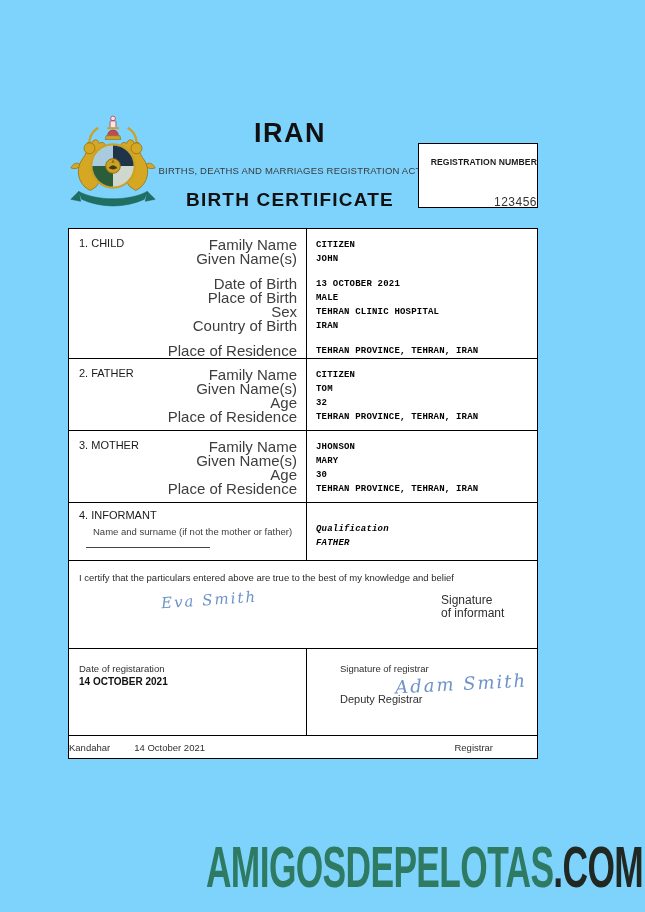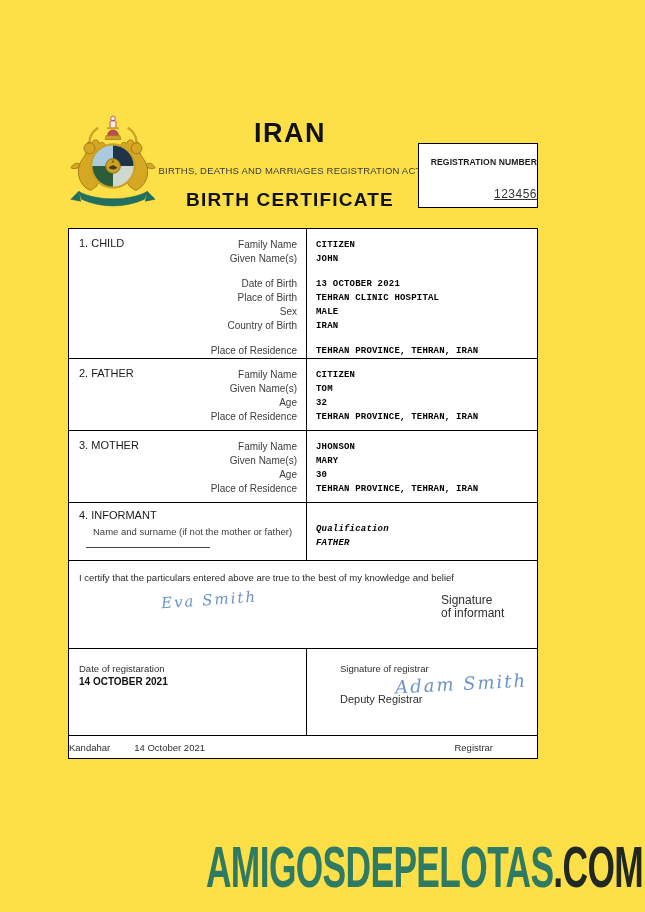--- a/index.html
+++ b/index.html
@@ -1,43 +1,43 @@
 <!DOCTYPE html>
 <html><head>
 <meta charset="utf-8">
 <style>
   * { margin:0; padding:0; box-sizing:border-box; }
   html,body { background:#ffffff; }
   body {
     width:645px; height:912px; position:relative; overflow:hidden;
     font-family:"Liberation Sans", sans-serif; color:#2f2f2f;
   }
-  .sheet { position:absolute; inset:0; background:#fde047; }
+  .sheet { position:absolute; inset:0; background:#7dd3fc; }
 
   
   .emblem { position:absolute; left:64px; top:113px; width:98px; height:102px; }
   .head-center { position:absolute; left:130px; top:118px; width:320px; text-align:center; }
   .country-title { font-size:27px; font-weight:bold; letter-spacing:1.5px; color:#111; }
   .act-line { margin-top:16px; font-size:9.5px; color:#3a3a3a; letter-spacing:.2px; }
   .doc-title { margin-top:13px; font-size:19px; font-weight:bold; letter-spacing:1.2px; color:#111; }
   .regbox {
     position:absolute; left:418px; top:143px; width:120px; height:65px;
     border:1.6px solid #000; text-align:right; background:#fff;
   }
   .regbox .reg-label { margin-top:13px; font-size:8.6px; font-weight:bold; color:#1a1a1a; letter-spacing:.1px; }
-  .regbox .reg-number { margin-top:20px; font-size:12px; color:#333; letter-spacing:.5px;text-decoration:underline; }
+  .regbox .reg-number { margin-top:28px; font-size:12px; color:#333; letter-spacing:.5px; }
 
   
   .cert { position:absolute; left:68px; top:228px; width:470px; border:1.4px solid #000; background:#fff; }
   .row { display:flex; border-bottom:1px solid #000; position:relative; }
   .row:last-child { border-bottom:none; }
   .cell-l { width:238px; border-right:1px solid #000; position:relative; }
   .cell-r { flex:1; position:relative; }
   .sec-title { position:absolute; top:8px; left:10px; font-size:11px; font-weight:normal; color:#1a1a1a; }
-  .labels { position:absolute; top:9px; right:9px; text-align:right; font-size:10px; color:#3d3d3d; }
+  .labels { position:absolute; top:9px; right:9px; text-align:right; font-size:15px; color:#3d3d3d; }
   .labels div { line-height:14px; }
   .vals { padding:9px 0 0 9px; }
   .vals div {
     line-height:14px; font-family:"Liberation Mono","DejaVu Sans Mono",monospace;
     font-weight:bold; font-size:9px; color:#000; letter-spacing:.2px; white-space:nowrap;
   }
   .gap { margin-top:11px; }
 
   .r-child { height:130px; }
   .r-father, .r-mother { height:72px; }
@@ -156,22 +156,22 @@
           <div>Sex</div>
           <div>Country of Birth</div>
           <div class="gap">Place of Residence</div>
         </div>
       </div>
       <div class="cell-r">
         <div class="vals">
           <div>CITIZEN</div>
           <div>JOHN</div>
           <div class="gap">13 OCTOBER 2021</div>
+          <div>MALE</div>
           <div>TEHRAN CLINIC HOSPITAL</div>
-          <div>MALE</div>
           <div>IRAN</div>
           <div class="gap">TEHRAN PROVINCE, TEHRAN, IRAN</div>
         </div>
       </div>
     </div>
 
     <div class="row r-father">
       <div class="cell-l">
         <div class="sec-title">2. FATHER</div>
         <div class="labels">

